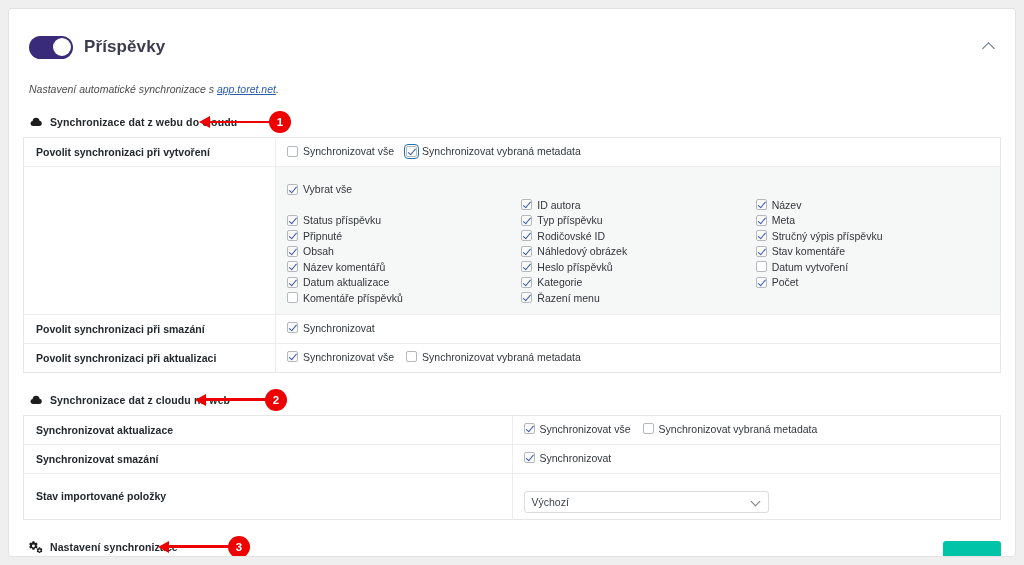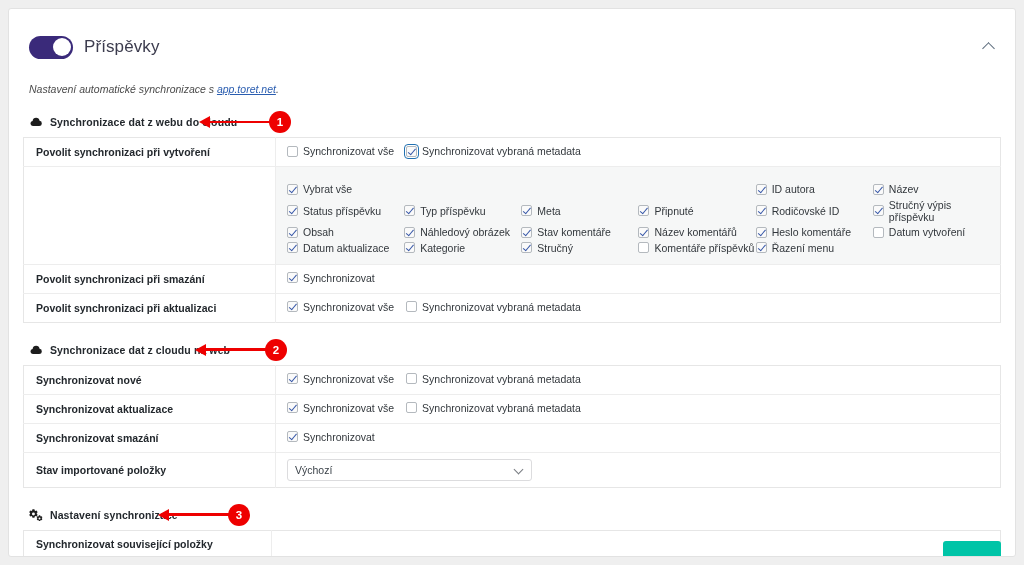--- a/index.html
+++ b/index.html
@@ -28,21 +28,21 @@
   .hdr { display:flex; align-items:center; gap:11px; height:36px; margin:6px 0 0 6px;}
   .toggle {
     width:44px; height:23px; border-radius:12px;
     background:#3a2a7a; position:relative; flex:none;
     cursor:pointer;
   }
   .toggle .knob {
     position:absolute; top:2.5px; right:2.5px;
     width:18px; height:18px; border-radius:50%; background:#fff;
   }
-  .hdr-title { font-size:17px; color:#3c3c4e; font-weight:400; letter-spacing:.1px;}
+  .hdr-title { font-size:17px; color:#3c3c4e; font-weight:700; letter-spacing:.1px;}
   .chev-up {
     position:absolute; right:20px; top:32px;
     width:11px; height:11px; cursor:pointer;
   }
   .chev-up:before {
     content:""; position:absolute; left:0; top:3px;
     width:8px; height:8px;
     border-left:1.6px solid #5b6b7c; border-top:1.6px solid #5b6b7c;
     transform:rotate(45deg);
   }
@@ -105,21 +105,21 @@
   .cbx.on:after {
     content:""; position:absolute; left:3px; top:0px;
     width:3px; height:6.5px;
     border-right:1.7px solid #3858a8; border-bottom:1.7px solid #3858a8;
     transform:rotate(40deg);
   }
   .cbx.on { background:#fafafa; }
   .cbx.focus { outline:1.6px solid #2271b1; outline-offset:1px; }
 
   
-  .mgrid { display:grid; grid-template-columns:repeat(6, 1fr); row-gap:3.5px; column-gap:0px; margin-top:7px; }
+  .mgrid { display:grid; grid-template-columns:repeat(3, 1fr); row-gap:3.5px; column-gap:0px; margin-top:7px; }
   .mgrid .cb-item { margin-left:0; }
 
   
   .sel {
     width:245px; height:22px;
     border:1px solid #dcdcde; border-radius:3px; background:#fff;
     display:flex; align-items:center; padding:0 7px;
     font-size:10.5px; color:#3c434a; position:relative; cursor:pointer;
   }
   .sel .cap { flex:1; }
@@ -245,38 +245,38 @@
                   <span class="cbx on"></span>
                   <span>Stav komentáře</span>
                 </span>
           <span class="cb-item">
                   <span class="cbx on"></span>
                   <span>Název komentářů</span>
                 </span>
 
           <span class="cb-item">
                   <span class="cbx on"></span>
-                  <span>Heslo komentáře</span>
+                  <span>Heslo příspěvků</span>
                 </span>
           <span class="cb-item">
                   <span class="cbx"></span>
                   <span>Datum vytvoření</span>
                 </span>
           <span class="cb-item">
                   <span class="cbx on"></span>
                   <span>Datum aktualizace</span>
                 </span>
           <span class="cb-item">
                   <span class="cbx on"></span>
                   <span>Kategorie</span>
                 </span>
 
           <span class="cb-item">
                   <span class="cbx on"></span>
-                  <span>Stručný</span>
+                  <span>Počet</span>
                 </span>
           <span class="cb-item">
                   <span class="cbx"></span>
                   <span>Komentáře příspěvků</span>
                 </span>
           <span class="cb-item">
                   <span class="cbx on"></span>
                   <span>Řazení menu</span>
                 </span>
           <span></span>
@@ -315,58 +315,45 @@
     <span class="sec-label">Synchronizace dat z cloudu na web</span>
     <div class="anno" style="left:166px; top:-3px;">
       <div class="arrow-head"></div>
       <div class="arrow-line" style="width:62px;"></div>
       <div class="badge">2</div>
     </div>
   </div>
 
   <table class="tbl">
     <tbody>
-          <tr class="row-h">
-      <td class="lbl" style="width:252px;">Synchronizovat nové</td>
+    <tr class="row-h">
+      <td class="lbl">Synchronizovat aktualizace</td>
       <td class="val">
         <span class="cb-item">
                 <span class="cbx on"></span>
                 <span>Synchronizovat vše</span>
               </span>
         <span class="cb-item">
                 <span class="cbx"></span>
                 <span>Synchronizovat vybraná metadata</span>
               </span>
       </td>
     </tr>
     <tr class="row-h">
-      <td class="lbl">Synchronizovat aktualizace</td>
-      <td class="val">
-        <span class="cb-item">
-                <span class="cbx on"></span>
-                <span>Synchronizovat vše</span>
-              </span>
-        <span class="cb-item">
-                <span class="cbx"></span>
-                <span>Synchronizovat vybraná metadata</span>
-              </span>
-      </td>
-    </tr>
-    <tr class="row-h">
       <td class="lbl">Synchronizovat smazání</td>
       <td class="val">
         <span class="cb-item">
                 <span class="cbx on"></span>
                 <span>Synchronizovat</span>
               </span>
       </td>
     </tr>
     <tr>
       <td class="lbl">Stav importované položky</td>
-      <td class="val" style="padding-top:6px;padding-bottom:6px;">
+      <td class="val" style="padding-top:17px;padding-bottom:6px;">
         <div class="sel">
           <span class="cap">Výchozí</span>
           <span class="car"></span>
         </div>
       </td>
     </tr>
   </tbody>
       </table>
 
   <div class="sec-hdr">

